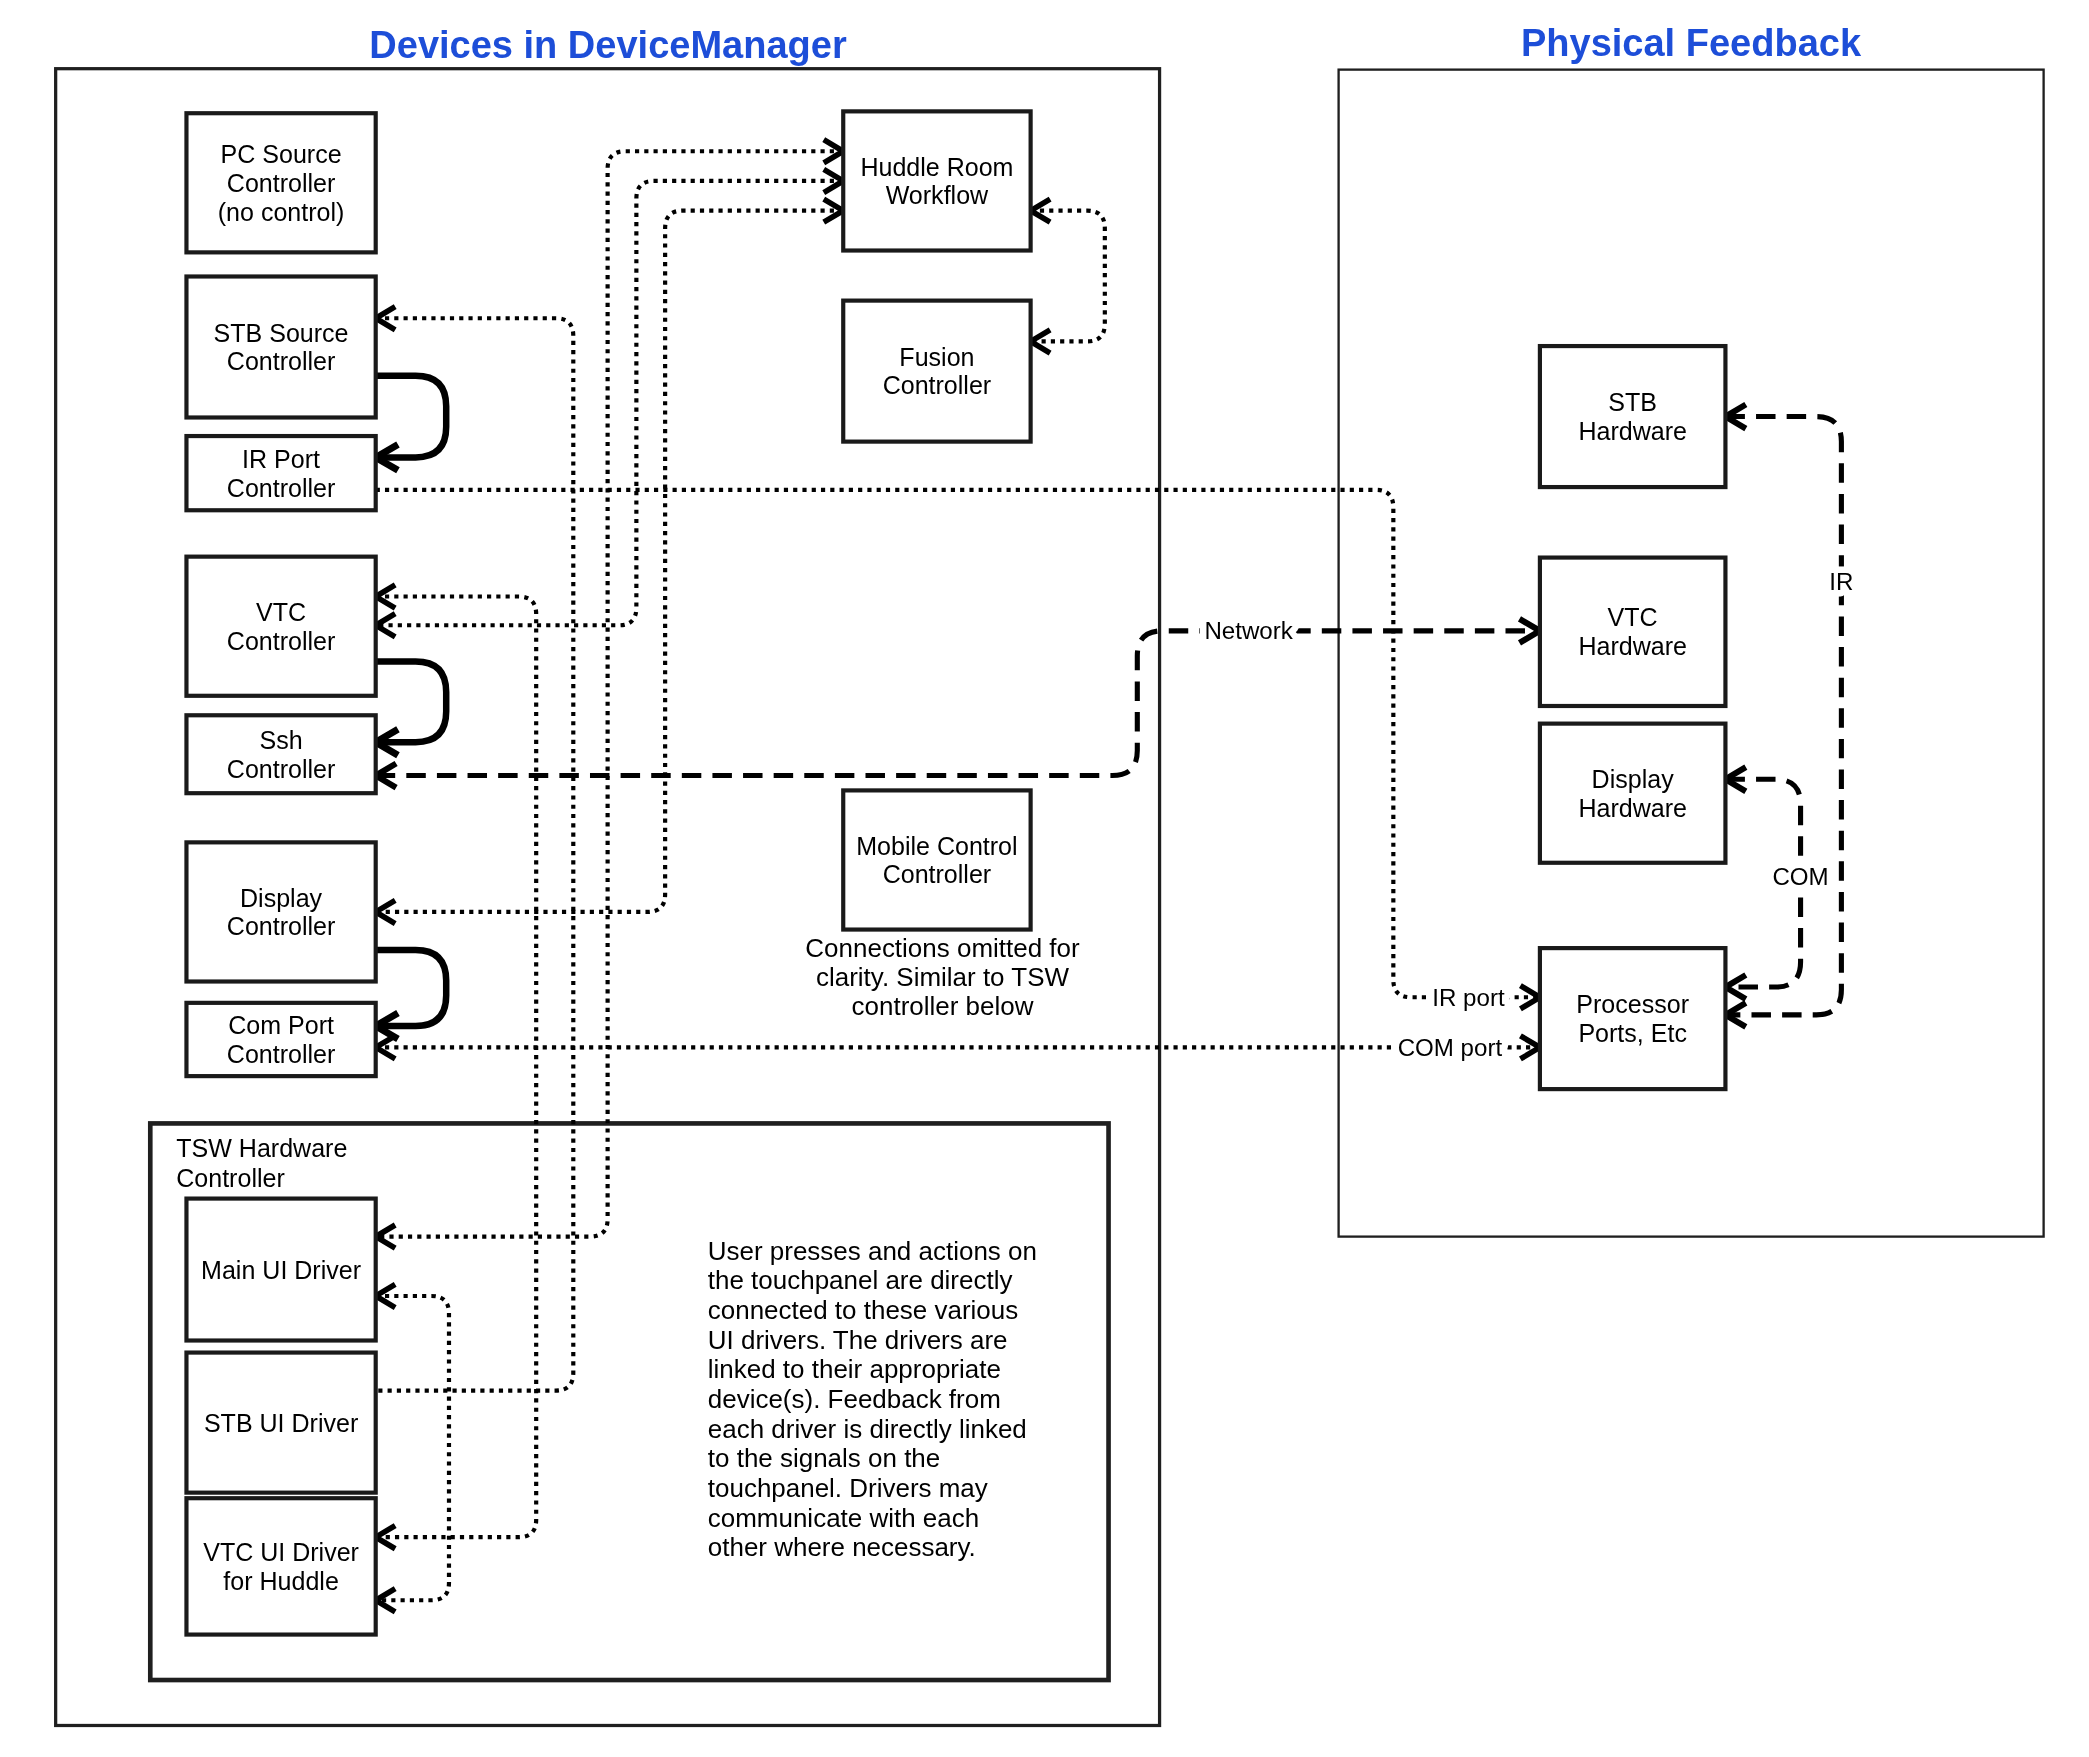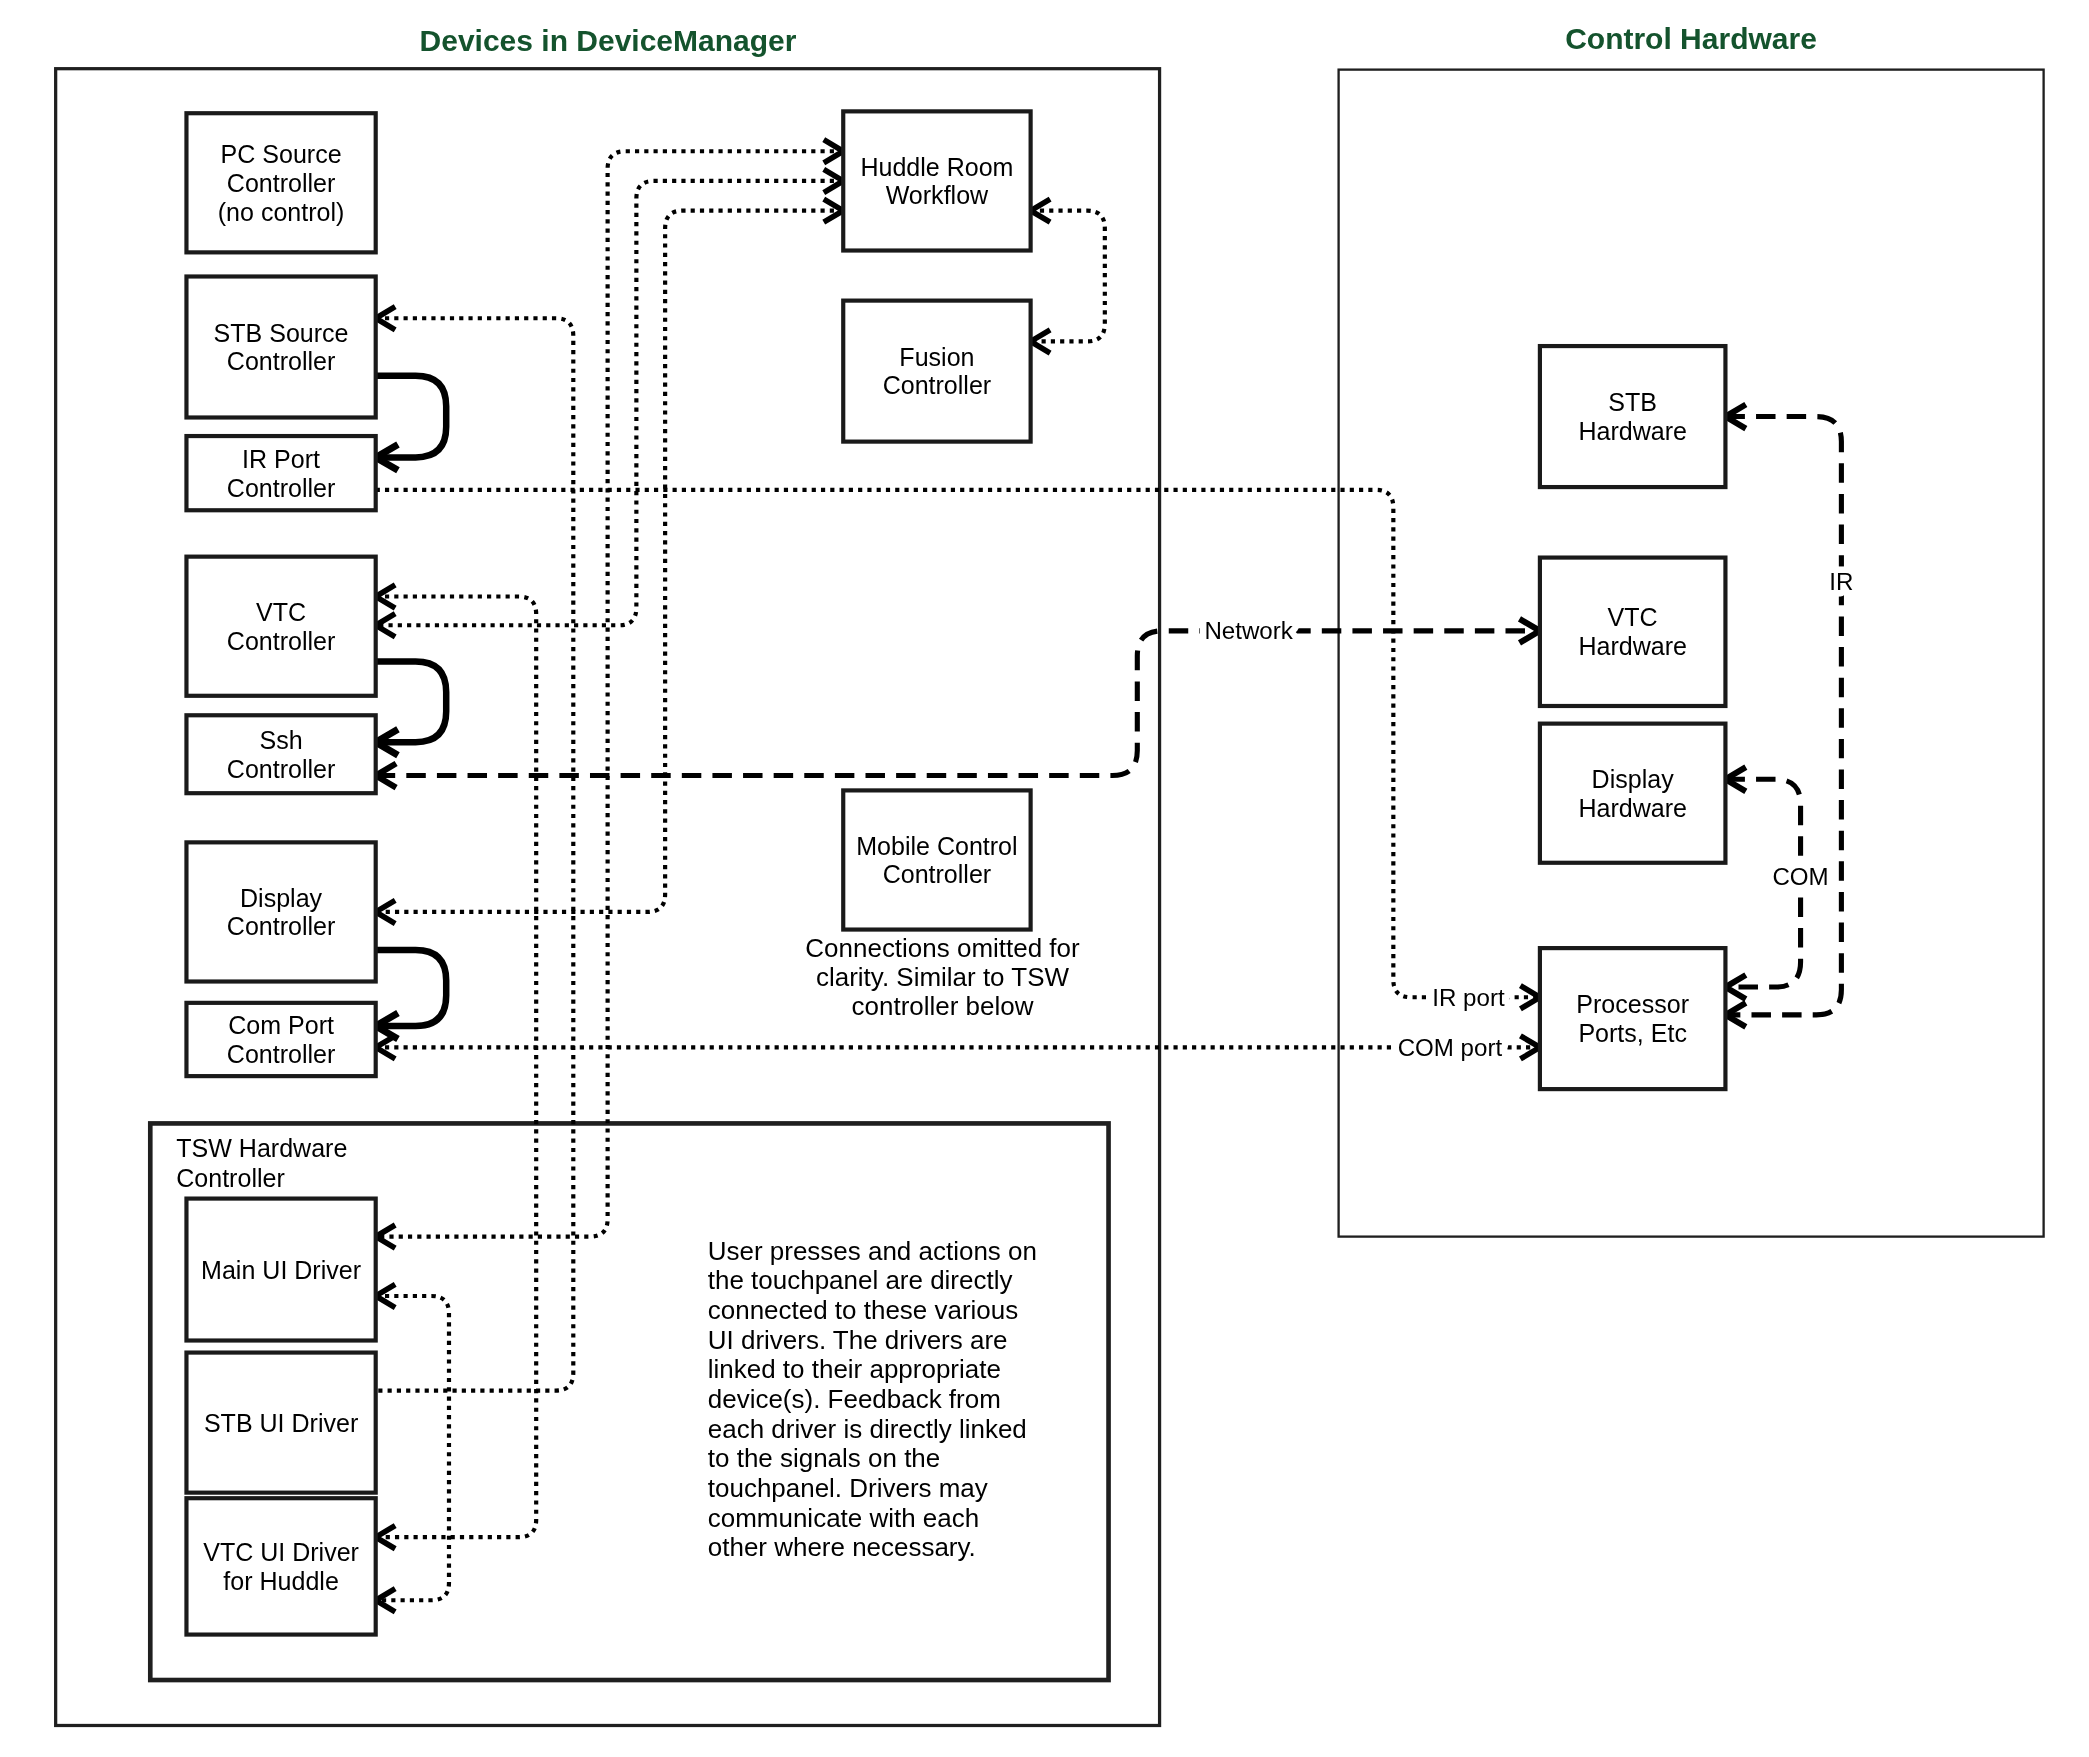--- a/index.html
+++ b/index.html
@@ -19,23 +19,23 @@
   }
   #diagram-svg {
     position: absolute;
     left: 0;
     top: 0;
     display: block;
   }
   .group-title {
     position: absolute;
     transform: translateX(-50%);
-    font-size: 30px;
+    font-size: 38px;
     font-weight: bold;
-    color: #14532d;
+    color: #1d4ed8;
     white-space: nowrap;
   }
   svg text {
     font-family: "Liberation Sans", "DejaVu Sans", sans-serif;
     fill: #000000;
   }
   svg .box-label { font-size: 27px; }
   svg .note-text { font-size: 28px; }
   svg .container-label { font-size: 27px; }
   svg .line-label {
@@ -212,15 +212,15 @@
         <text x="1583" y="1075" text-anchor="middle" dominant-baseline="central" class="line-label">IR port</text>
         <text x="1563" y="1129" text-anchor="middle" dominant-baseline="central" class="line-label">COM port</text>
       </g>
     <g id="notes-layer">
         <text text-anchor="middle" class="note-text" dominant-baseline="central"><tspan x="1016" y="1022">Connections omitted for</tspan><tspan x="1016" y="1053">clarity. Similar to TSW</tspan><tspan x="1016" y="1084">controller below</tspan></text>
         <text text-anchor="start" class="note-text" dominant-baseline="central"><tspan x="763" y="1348">User presses and actions on</tspan><tspan x="763" y="1380">the touchpanel are directly</tspan><tspan x="763" y="1412">connected to these various</tspan><tspan x="763" y="1444">UI drivers.  The drivers are</tspan><tspan x="763" y="1476">linked to their appropriate</tspan><tspan x="763" y="1508">device(s). Feedback from</tspan><tspan x="763" y="1540">each driver is directly linked</tspan><tspan x="763" y="1572">to the signals on the</tspan><tspan x="763" y="1604">touchpanel. Drivers may</tspan><tspan x="763" y="1636">communicate with each</tspan><tspan x="763" y="1668">other where necessary.</tspan></text>
       </g>
   </svg>
 
   <div class="group-title" id="title-0" style="left: 608px; top: 24px;">Devices in DeviceManager</div>
-  <div class="group-title" id="title-1" style="left: 1691px; top: 22px;">Control Hardware</div>
+  <div class="group-title" id="title-1" style="left: 1691px; top: 22px;">Physical Feedback</div>
 </div>
 
 
 </body></html>

